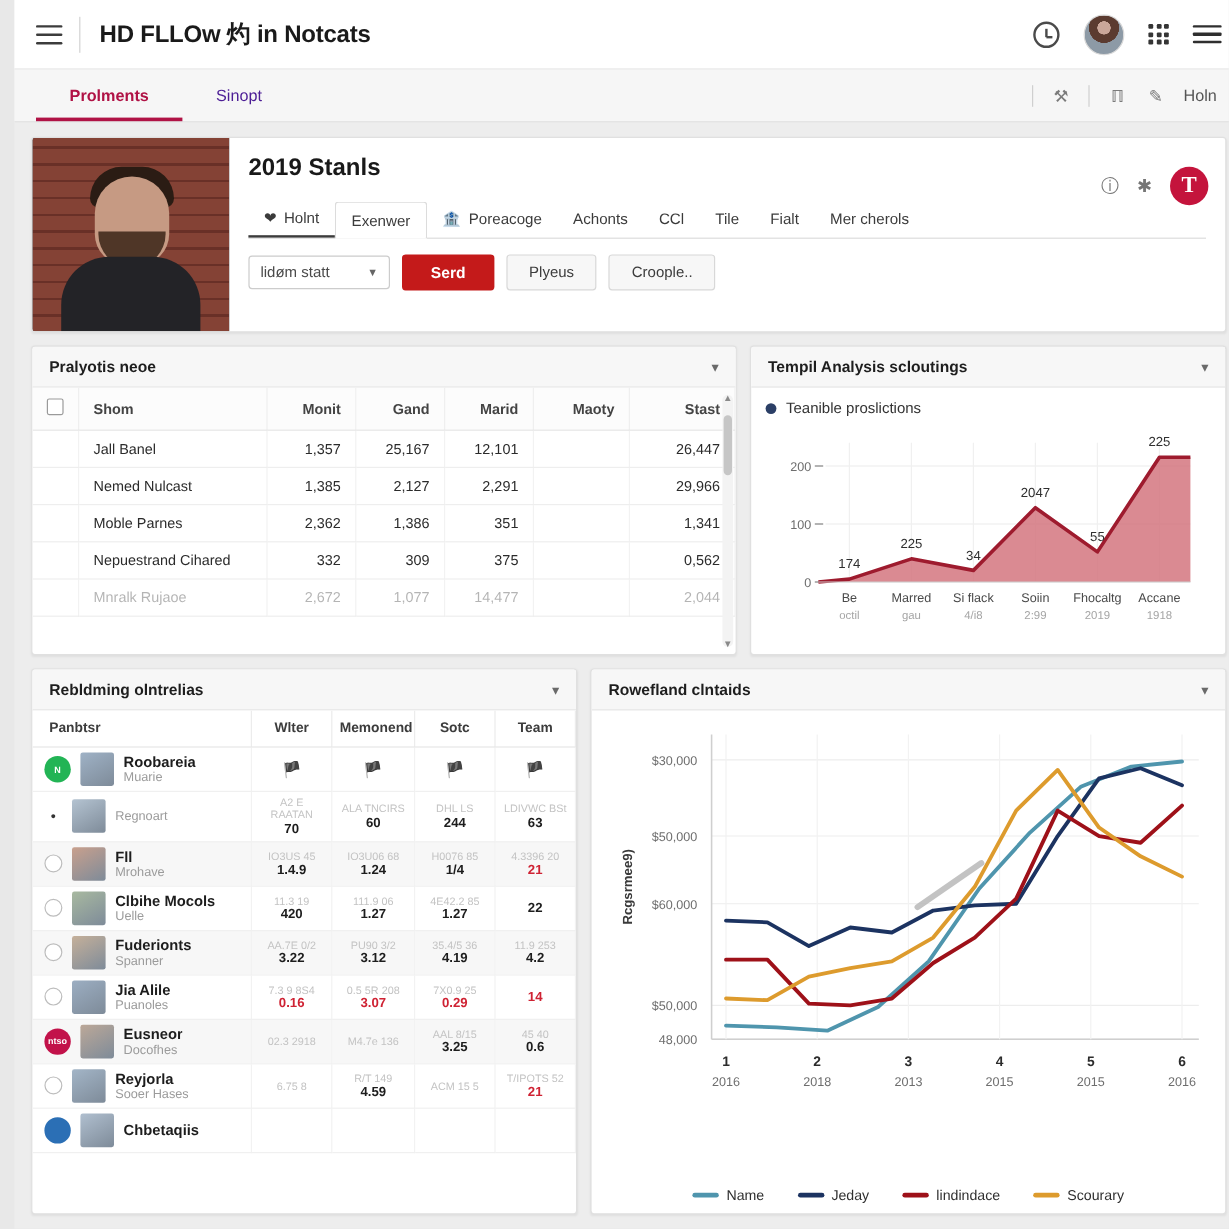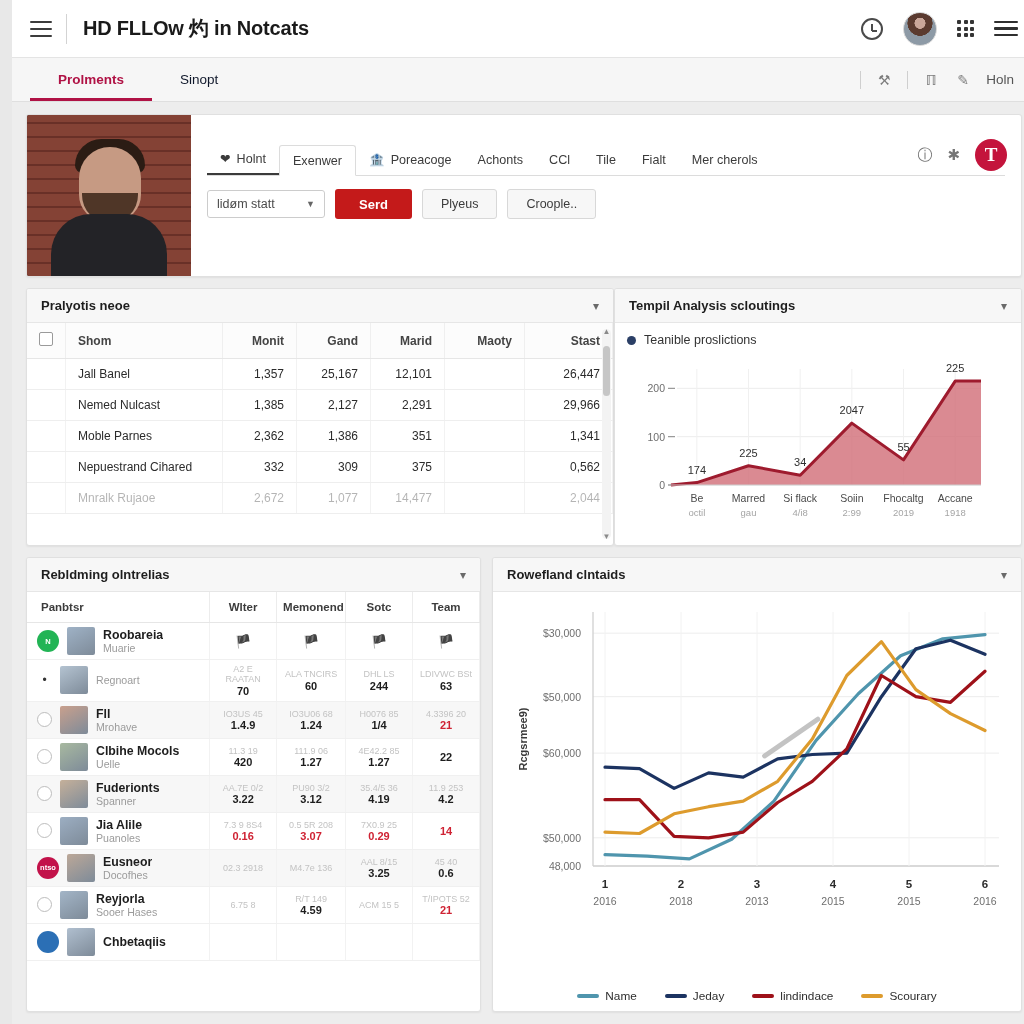--- a/index.html
+++ b/index.html
@@ -49,21 +49,21 @@
   .menu-icon span { height: 2.4px; background: #2f2f2f; border-radius: 1px; }
 
   
   .tabstrip {
     height: 44px; background: #f6f6f6; display: flex; align-items: stretch;
     padding: 0 18px; flex: 0 0 44px; border-bottom: 1px solid #dfdfdf;
     position: relative;
     justify-content: flex-end;
   }
   .ttab { display: flex; align-items: center; justify-content: center;
-    font-size: 13.5px; color: #0f172a; padding: 0 28px; cursor: pointer;
+    font-size: 13.5px; color: #4c1d95; padding: 0 28px; cursor: pointer;
     position: relative; }
   .ttab.active { color: #b01245; font-weight: bold; }
   .ttab.active::after { content: ""; position: absolute; left: 0; right: 0; bottom: 0;
     height: 3.5px; background: #b01245; }
   .tabstrip-right { margin-left: auto; display: flex; align-items: center; gap: 14px;
     padding-right: 4px; }
   .tsr-div { width: 1px; height: 18px; background: #cfcfcf; }
   .tsr-ico { font-size: 14px; color: #7b7b7b; cursor: pointer; width: 18px;
     text-align: center; }
   .tsr-label { font-size: 13.5px; color: #555; cursor: pointer; }
@@ -118,21 +118,21 @@
     padding: 0 9px; font-size: 12.5px; color: #4a4a4a; cursor: pointer; }
   .caret { font-size: 9px; color: #666; margin-left: 10px; }
   .btn-primary { height: 30px; background: #c41a1a; color: #fff; border: none;
     border-radius: 3px; padding: 0 24px; font-size: 13px; font-weight: bold;
     font-family: inherit; cursor: pointer; }
   .btn-ghost { height: 30px; background: #f7f7f7; border: 1px solid #d8d8d8;
     border-radius: 3px; padding: 0 18px; font-size: 12.5px; color: #3c3c3c;
     font-family: inherit; cursor: pointer; }
 
   
-  .midrow { display: flex; flex: 0 0 258px; min-height: 0; }
+  .midrow { display: flex; gap: 11px; flex: 0 0 258px; min-height: 0; }
   .panel-head { height: 34px; background: #f7f7f7; border-bottom: 1px solid #e6e6e6;
     display: flex; align-items: center; padding: 0 14px; }
   .panel-title { font-size: 13px; font-weight: bold; color: #1e1e1e; }
   .panel-chevron { margin-left: auto; font-size: 12px; color: #6a6a6a; cursor: pointer; }
 
   .tbl-card { flex: 0 0 588px; display: flex; flex-direction: column; overflow: hidden; }
   .tbl-scroll { flex: 1; overflow: hidden; position: relative; }
   table { width: 100%; border-collapse: collapse; }
   .t1 th { font-size: 12px; color: #444; font-weight: bold; text-align: right;
     padding: 9px 12px; background: #fcfcfc; border-bottom: 1px solid #e6e6e6;
@@ -251,20 +251,21 @@
 
     <div class="card hero">
       <div class="hero-photo">
         <div class="brick"></div>
         <div class="hair"></div>
         <div class="head"></div>
         <div class="beard"></div>
         <div class="torso"></div>
       </div>
       <div class="hero-body">
+        <div class="hero-title">2019 Stanls</div>
 
         <div class="hero-actions">
           <div class="ha-ico">ⓘ</div>
           <div class="ha-ico">✱</div>
           <div class="badge-T">T</div>
         </div>
 
         <div class="hero-tabs">
           <div class="htab underline">
             <span>❤</span>

